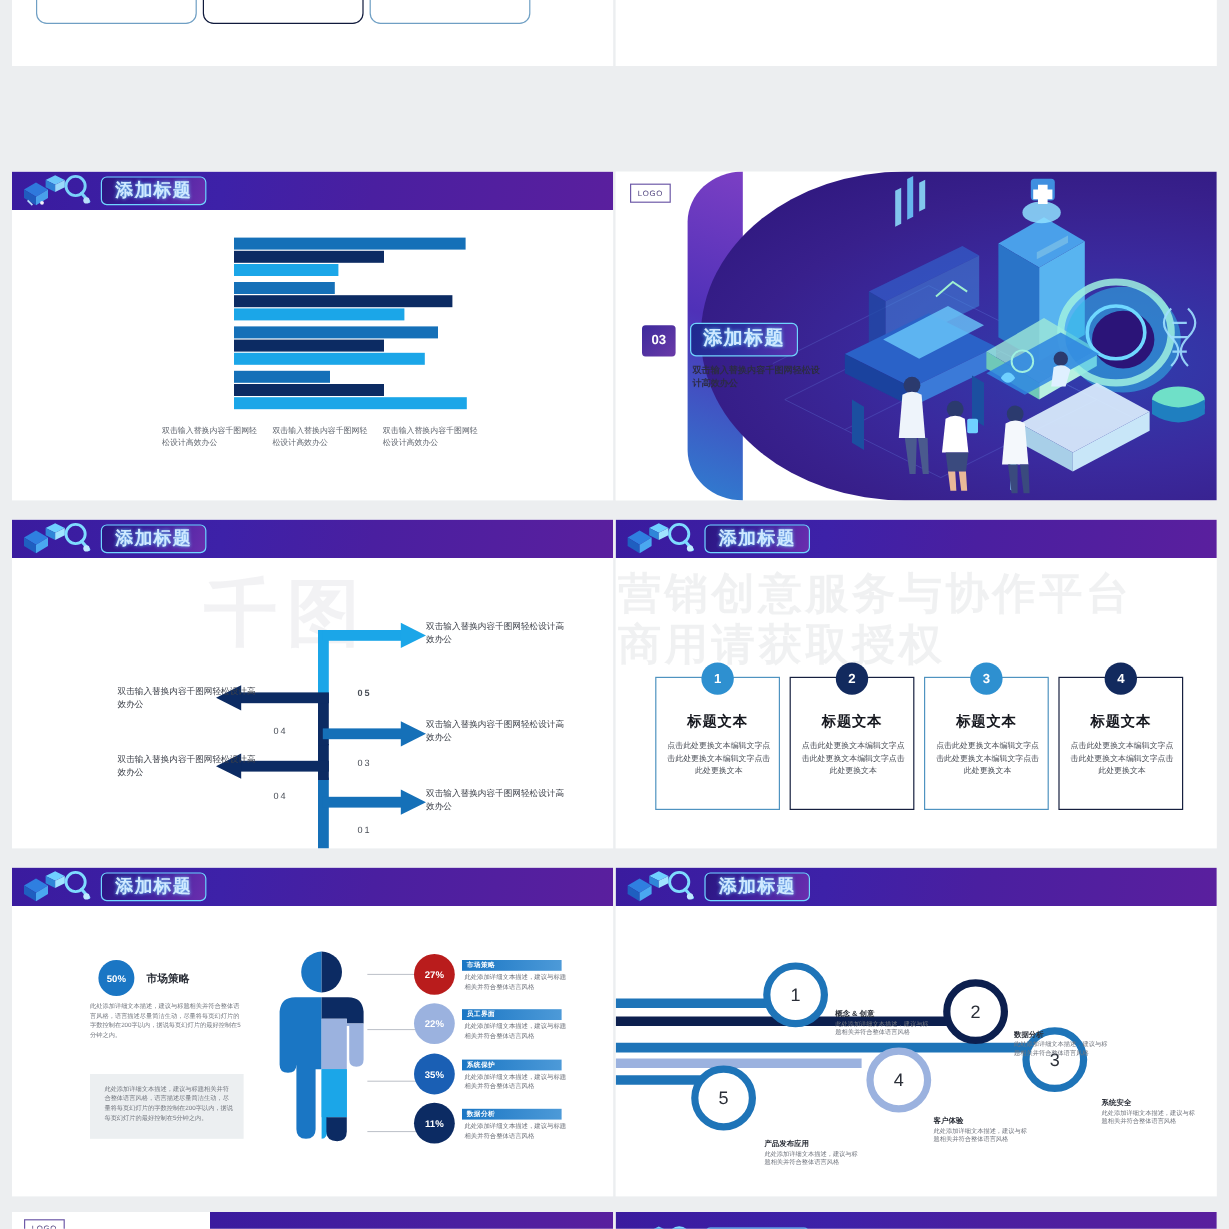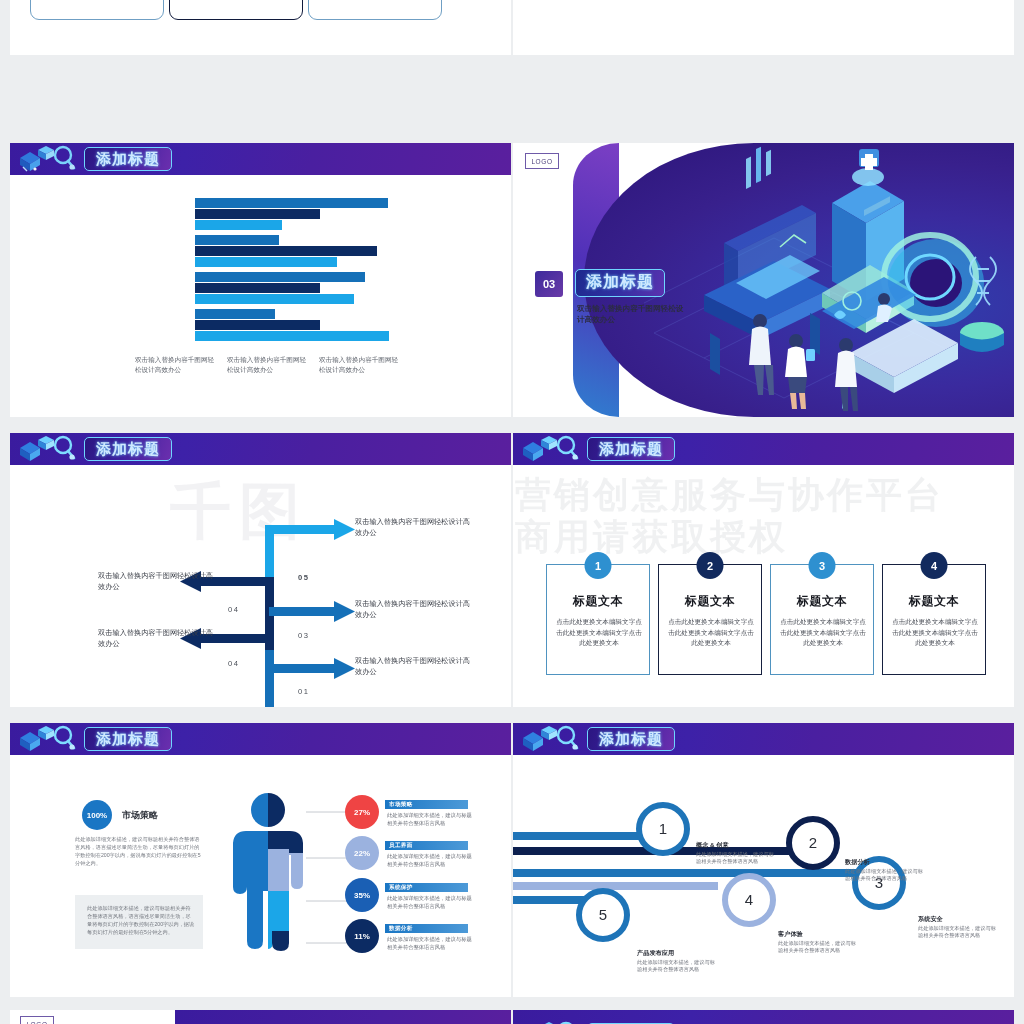--- a/index.html
+++ b/index.html
@@ -452,21 +452,21 @@
           <path d="M22 6 L30 10 L30 16 L22 12 Z" fill="#2f86d8"></path>
           <path d="M30 10 L38 6 L38 12 L30 16 Z" fill="#9fe4ff"></path>
           <circle cx="47" cy="11" r="8" fill="none" stroke="#7fdcff" stroke-width="2.4"></circle>
           <path d="M52 17 L58 24" stroke="#7fdcff" stroke-width="2.6" stroke-linecap="round"></path>
           <circle cx="56" cy="23" r="2.6" fill="#bfeaff"></circle>
         </svg>
       </div>
       <div class="hdr-title">添加标题</div>
     </div>
 
-    <div class="pct-circ" style="left:72px; top:77px; width:30px; height:30px; background:#1A76C4; font-size:8px;">100%</div>
+    <div class="pct-circ" style="left:72px; top:77px; width:30px; height:30px; background:#1A76C4; font-size:8px;">50%</div>
     <div style="position:absolute; left:112px; top:86px; font-size:9px; font-weight:700; color:#2b2f38;">市场策略</div>
     <div style="position:absolute; left:65px; top:112px; width:128px; font-size:5.2px; line-height:8px; color:#73777f;">此处添加详细文本描述，建议与标题相关并符合整体语言风格，语言描述尽量简洁生动，尽量将每页幻灯片的字数控制在200字以内，据说每页幻灯片的最好控制在5分钟之内。</div>
     <div style="position:absolute; left:65px; top:172px; width:128px; height:54px; background:#eceff1;">
       <div style="position:absolute; left:12px; top:9px; width:108px; font-size:5.2px; line-height:8px; color:#73777f;">此处添加详细文本描述，建议与标题相关并符合整体语言风格，语言描述尽量简洁生动，尽量将每页幻灯片的字数控制在200字以内，据说每页幻灯片的最好控制在5分钟之内。</div>
     </div>
 
     <svg width="80" height="180" style="position:absolute; left:218px; top:68px;">
       <g>
 
         <path d="M40 2 a17 17 0 0 0 0 34 z" fill="#1A76C4"></path>
@@ -491,21 +491,21 @@
           <path d="M58 18 l5 3 l-5 3 z" fill="#b8bcc4"></path>
         <path d="M0 67 H62"></path>
           <path d="M58 64 l5 3 l-5 3 z" fill="#b8bcc4"></path>
         <path d="M0 110 H62"></path>
           <path d="M58 107 l5 3 l-5 3 z" fill="#b8bcc4"></path>
         <path d="M0 152 H62"></path>
           <path d="M58 149 l5 3 l-5 3 z" fill="#b8bcc4"></path>
       </g>
     </svg>
 
-    <div class="pct-circ" style="left:335px; top:72px;  width:34px; height:34px; background:#ef4444; font-size:8px;">27%</div>
+    <div class="pct-circ" style="left:335px; top:72px;  width:34px; height:34px; background:#b91c1c; font-size:8px;">27%</div>
     <div class="lbl-bar" style="left:375px; top:77px; width:83px; background:linear-gradient(90deg,#1A76C4,#4d9ad8);">
       <span class="lbl-tx">市场策略</span>
     </div>
     <div class="lbl-body" style="left:377px; top:89px;">此处添加详细文本描述，建议与标题相关并符合整体语言风格</div>
 
     <div class="pct-circ" style="left:335px; top:113px; width:34px; height:34px; background:#9BB2DF; font-size:8px;">22%</div>
     <div class="lbl-bar" style="left:375px; top:118px; width:83px; background:linear-gradient(90deg,#1A76C4,#4d9ad8);">
       <span class="lbl-tx">员工界面</span>
     </div>
     <div class="lbl-body" style="left:377px; top:130px;">此处添加详细文本描述，建议与标题相关并符合整体语言风格</div>

